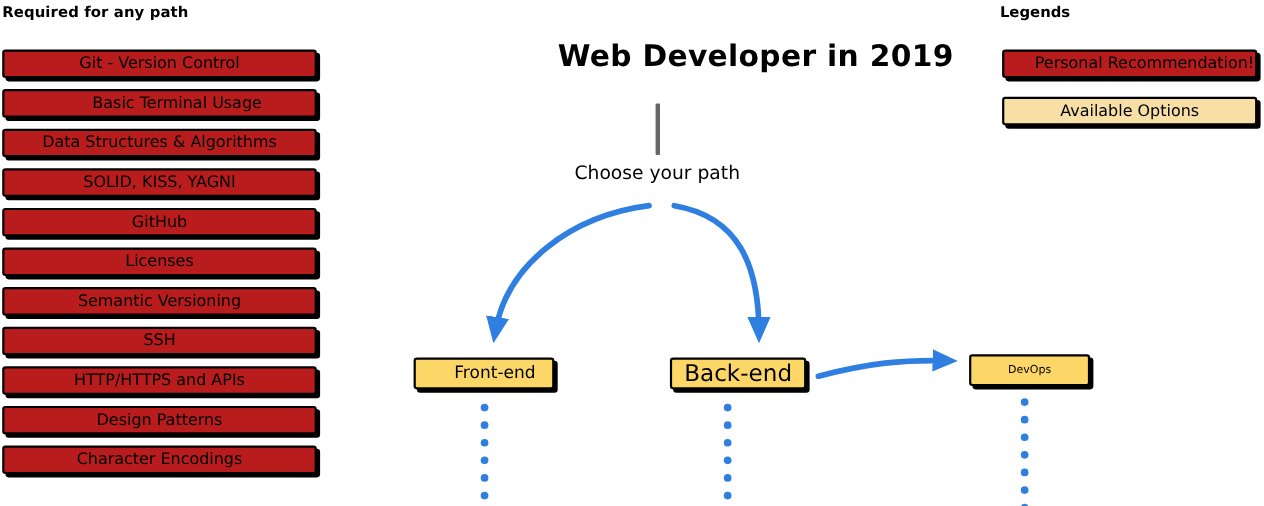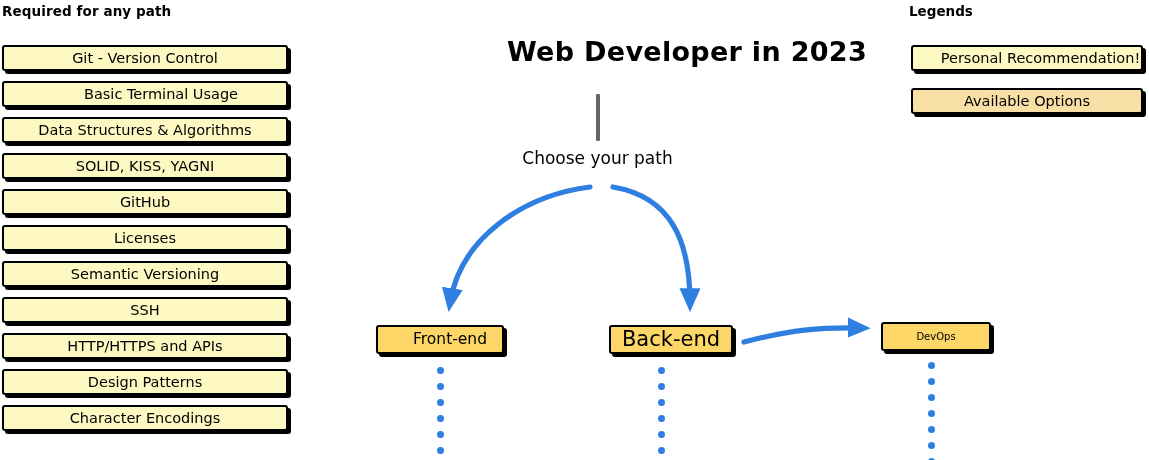--- a/index.html
+++ b/index.html
@@ -23,21 +23,21 @@
     border: 2.5px solid #000000;
     border-radius: 3px;
     box-shadow: 3px 3px 0 0 #000000;
     display: flex;
     align-items: center;
     justify-content: center;
     text-align: center;
     line-height: 1;
     white-space: nowrap;
   }
-  .rbox.recommend { background: #fef9c3; }
+  .rbox.recommend { background: #b91c1c; }
   .rbox.option    { background: #F7DFA5; }
   .rbox.node      { background: #FCD667; }
 
   
   #left-column-heading {
     position: absolute;
     left: 2px;
     top: 3px;
     font-size: 13.5px;
     font-weight: bold;
@@ -165,21 +165,21 @@
       <span>HTTP/HTTPS and APIs</span>
     </div>
     <div class="rbox left-item recommend" style="position: absolute; top: 369px;">
       <span>Design Patterns</span>
     </div>
     <div class="rbox left-item recommend" style="position: absolute; top: 405px;">
       <span>Character Encodings</span>
     </div>
   </div>
 
-<div id="diagram-title">Web Developer in 2023</div>
+<div id="diagram-title">Web Developer in 2019</div>
 
 <div id="trunk-line"></div>
 
 <div id="choose-path-label">Choose your path</div>
 
 <svg id="branch-arrows" viewBox="0 0 1149 460" xmlns="http://www.w3.org/2000/svg">
   <defs>
     <marker id="ah" viewBox="0 0 10 10" refX="6.2" refY="5" markerWidth="4.6" markerHeight="4.6" orient="auto-start-reverse">
       <path d="M 0 0.6 L 10 5 L 0 9.4 z" fill="#2E7FE0"></path>
     </marker>

